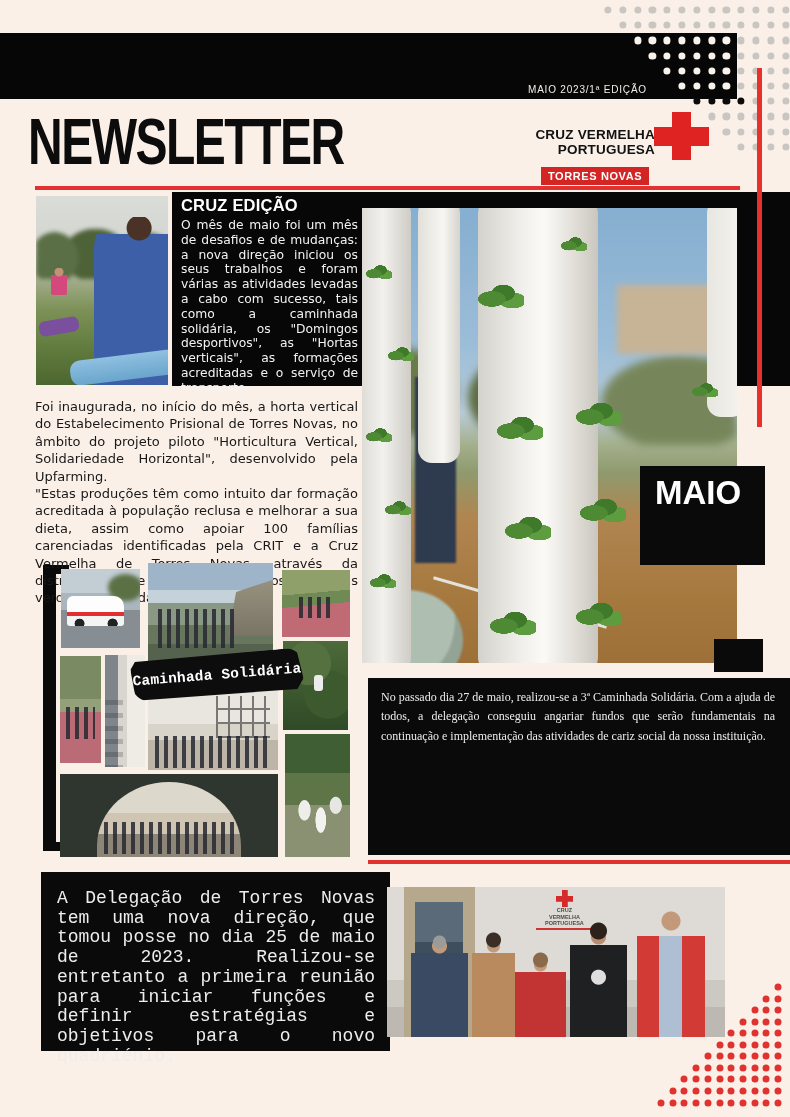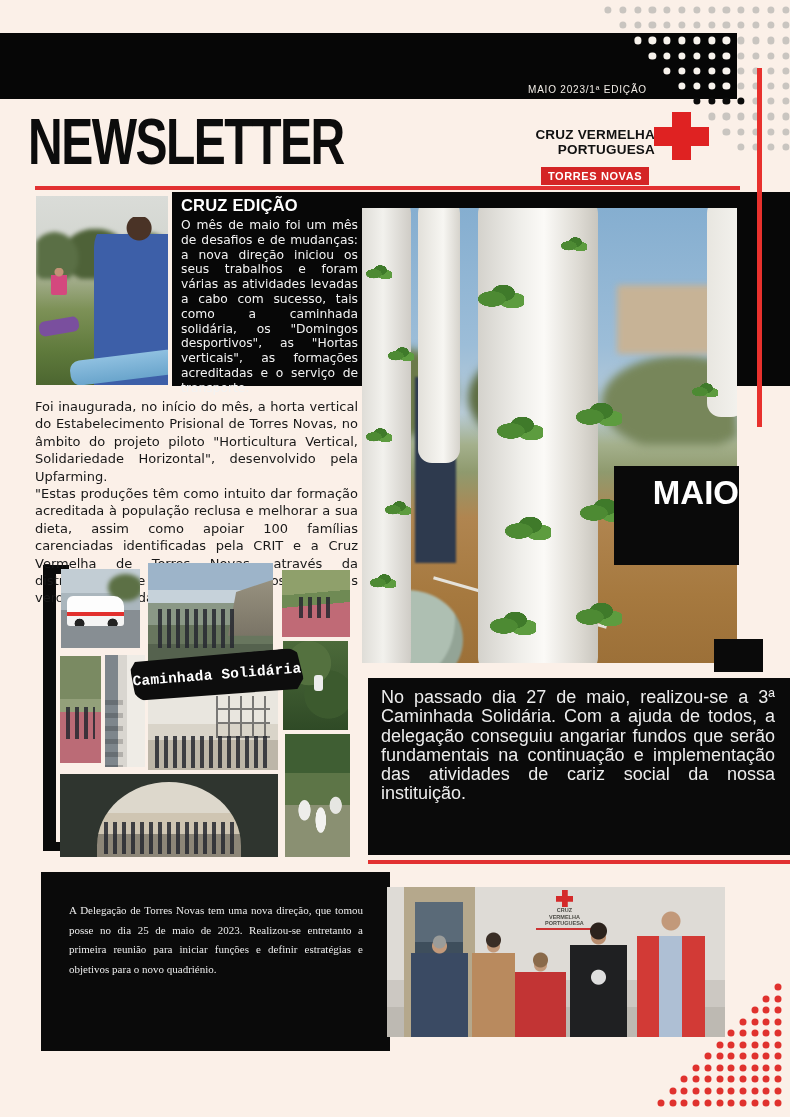--- a/index.html
+++ b/index.html
@@ -74,21 +74,21 @@
   #g-t-main{left:31%;top:-3%;width:32%;height:106%;border-radius:20px;
     background:linear-gradient(90deg,#d4d2cc 0%,#efeeea 35%,#fbfaf7 55%,#dcd9d2 85%,#c9c6be 100%);}
   #g-t-right{right:-2%;top:-2%;width:10%;height:48%;background:linear-gradient(90deg,#e8e6e0,#f5f4f0);}
   .pl{position:absolute;width:46px;height:30px;
     background:radial-gradient(ellipse at 30% 60%,#4d8a33 0 30%,transparent 31%),
                radial-gradient(ellipse at 55% 40%,#3f7a2a 0 32%,transparent 33%),
                radial-gradient(ellipse at 75% 65%,#5d9c3f 0 28%,transparent 29%);}
   .pl.s{width:26px;height:18px;}
 
   
-  #maio-box{left:614px;top:466px;width:125px;height:99px;background:#0a0a0a;z-index:4;color:#fff;text-align:right;}
+  #maio-box{left:640px;top:466px;width:125px;height:99px;background:#0a0a0a;z-index:4;color:#fff;}
   #maio-box .ln{margin-left:15px;font-size:33px;font-weight:800;line-height:42px;}
   #maio-box .ln:first-child{margin-top:6px;}
   #small-black-rect{left:714px;top:639px;width:49px;height:33px;background:#0a0a0a;z-index:4;}
 
   
   #intro-text{left:35px;top:398px;width:323px;z-index:2;color:#181818;
     font-family:"DejaVu Sans",sans-serif;font-size:13px;line-height:17.4px;text-align:justify;}
   #intro-text p{margin:0;}
 
   
@@ -141,27 +141,27 @@
   #t9 .crowd{left:20%;bottom:4%;width:60%;height:38%;}
   #walk-label{left:71px;top:91px;width:172px;height:42px;z-index:3;position:absolute;
     background:#0d0d0d;transform:rotate(-4.5deg);border-radius:8px 16px 10px 18px;
     display:flex;align-items:center;justify-content:center;
     clip-path:polygon(0 22%,3% 4%,97% 0,100% 74%,96% 98%,2% 96%);}
   #walk-label span{color:#fff;font-family:"Liberation Mono",monospace;font-weight:bold;font-size:14.5px;letter-spacing:.2px;}
 
   
   #caminhada-box{left:368px;top:678px;width:422px;height:177px;background:#0a0a0a;z-index:1;box-sizing:border-box;
     padding:10px 15px 0 13px;color:#ededed;}
-  #caminhada-box p{margin:0;font-family:Liberation Sans, sans-serif;font-size:18px;line-height:19.3px;text-align:justify;}
+  #caminhada-box p{margin:0;font-family:Liberation Serif, serif;font-size:12px;line-height:19.3px;text-align:justify;}
 
   
   #board-box{left:41px;top:872px;width:349px;height:179px;background:#0a0a0a;z-index:1;box-sizing:border-box;
     padding:17px 0 0 16px;color:#ededed;}
   #board-box .inner{width:318px;}
-  #board-box p{margin:12px;font-family:Liberation Serif, serif;font-size:11px;line-height:19.7px;text-align:justify;}
+  #board-box p{margin:0;font-family:Liberation Mono, monospace;font-size:18px;line-height:19.7px;text-align:justify;}
   #photo-board{left:387px;top:887px;width:338px;height:150px;z-index:2;
     background:linear-gradient(180deg,#dedbd6 0 62%,#ccc8c2 62% 80%,#bdb9b2 80%);}
   .b-door{position:absolute;left:5%;top:0;width:21%;height:100%;background:#b5a88c;}
   .b-door-in{position:absolute;left:16%;top:10%;width:68%;height:90%;
     background:linear-gradient(180deg,#5a6a78 0 30%,#3e4e5c 30%);}
   .bp{position:absolute;bottom:0;border-radius:10px 10px 0 0;}
   #bp1{left:7%;width:17%;height:70%;
     background:radial-gradient(circle at 50% 10px,#9a9c9a 0 6px,transparent 7px),
                radial-gradient(circle at 50% 14px,#c2997a 0 7px,transparent 8px),
                linear-gradient(180deg,transparent 0 21px,#3a4a63 21px);}

